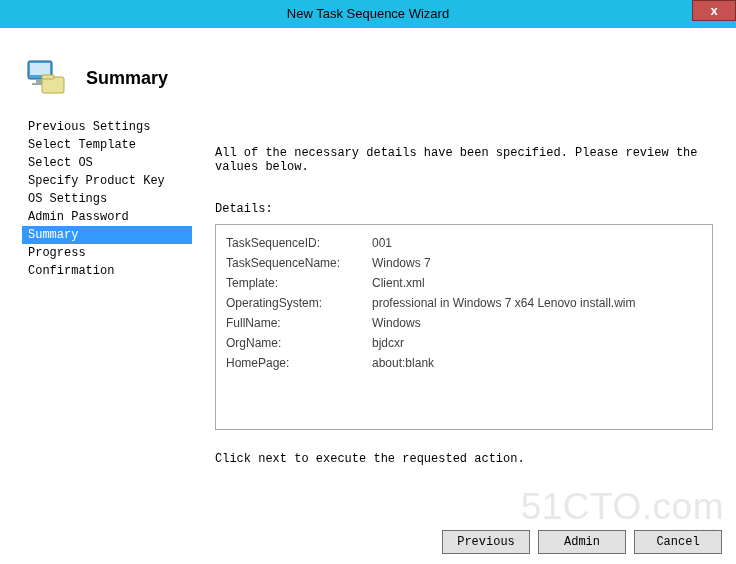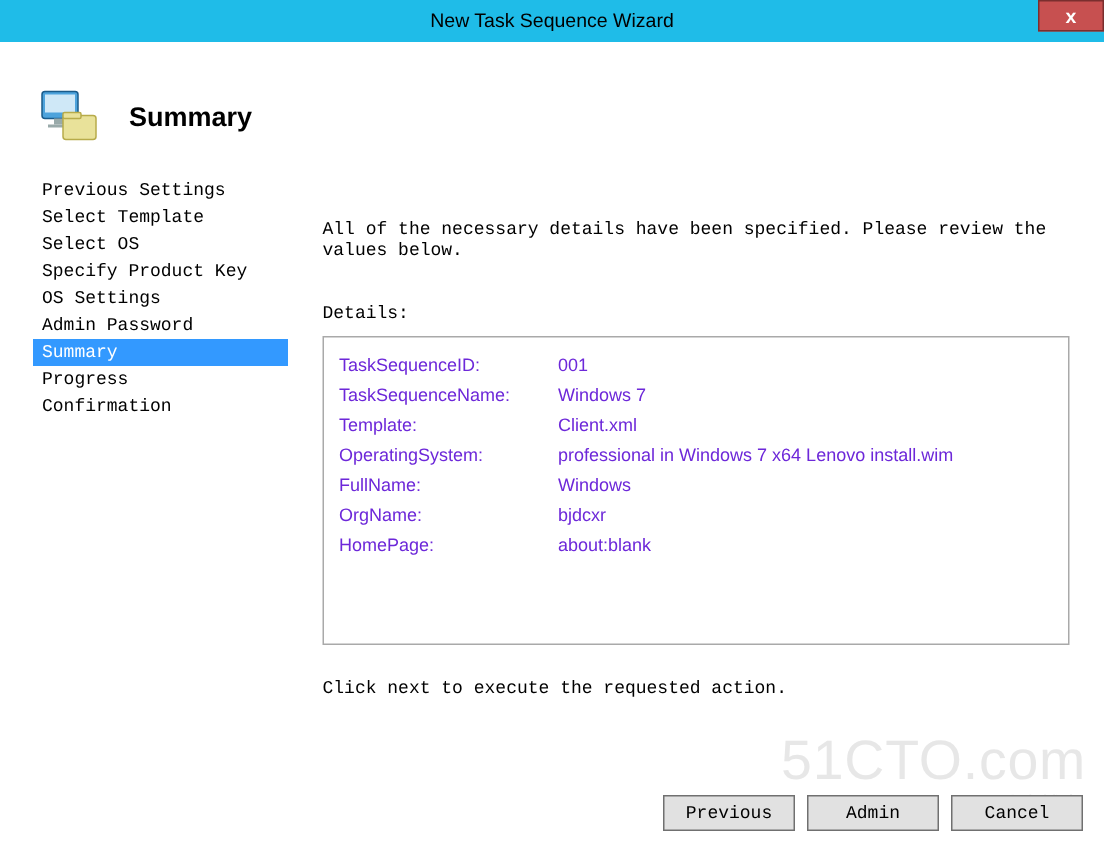--- a/index.html
+++ b/index.html
@@ -105,21 +105,21 @@
   .details-label { margin-bottom: 8px; }
 
   .details-box {
     border: 1px solid #a9a9a9;
     width: 498px;
     height: 206px;
     padding: 8px 10px;
     box-sizing: border-box;
     font-family: "Segoe UI", Tahoma, sans-serif;
     font-size: 12px;
-    color: #6d28d9;
+    color: #404040;
     overflow: auto;
   }
   .detail-row {
     display: flex;
     line-height: 20px;
   }
   .detail-row .k {
     width: 146px;
     flex: 0 0 146px;
   }

